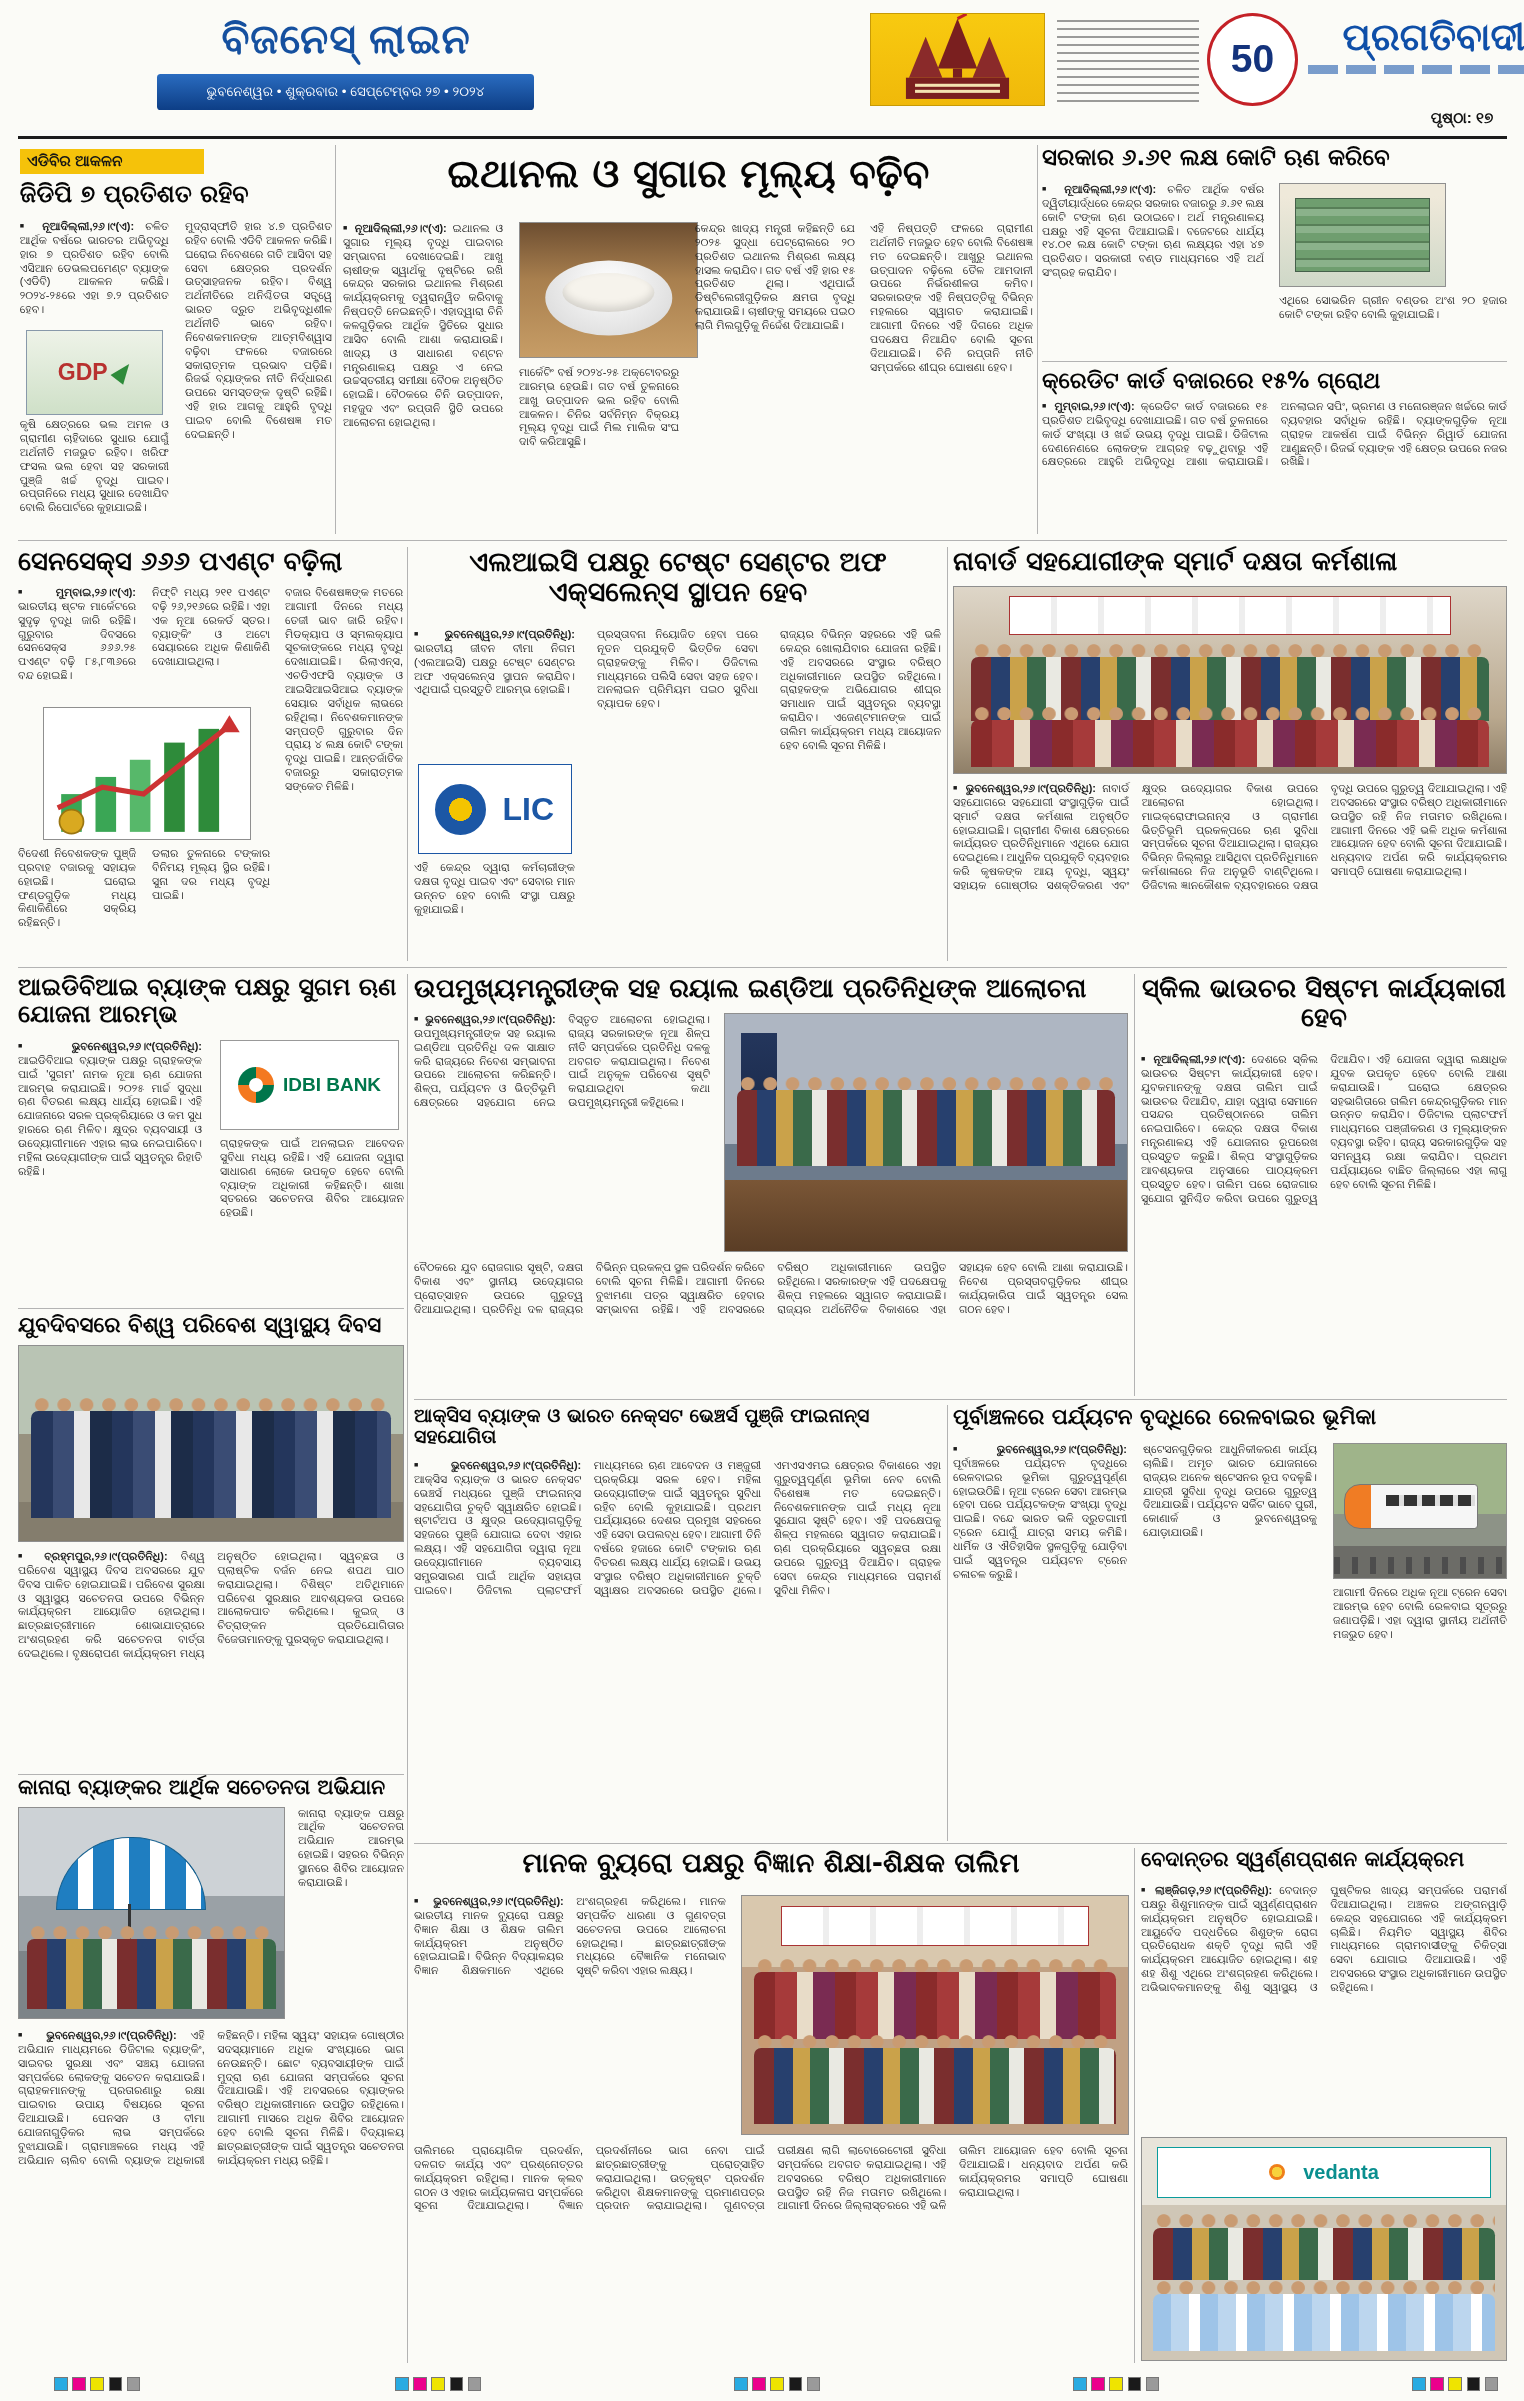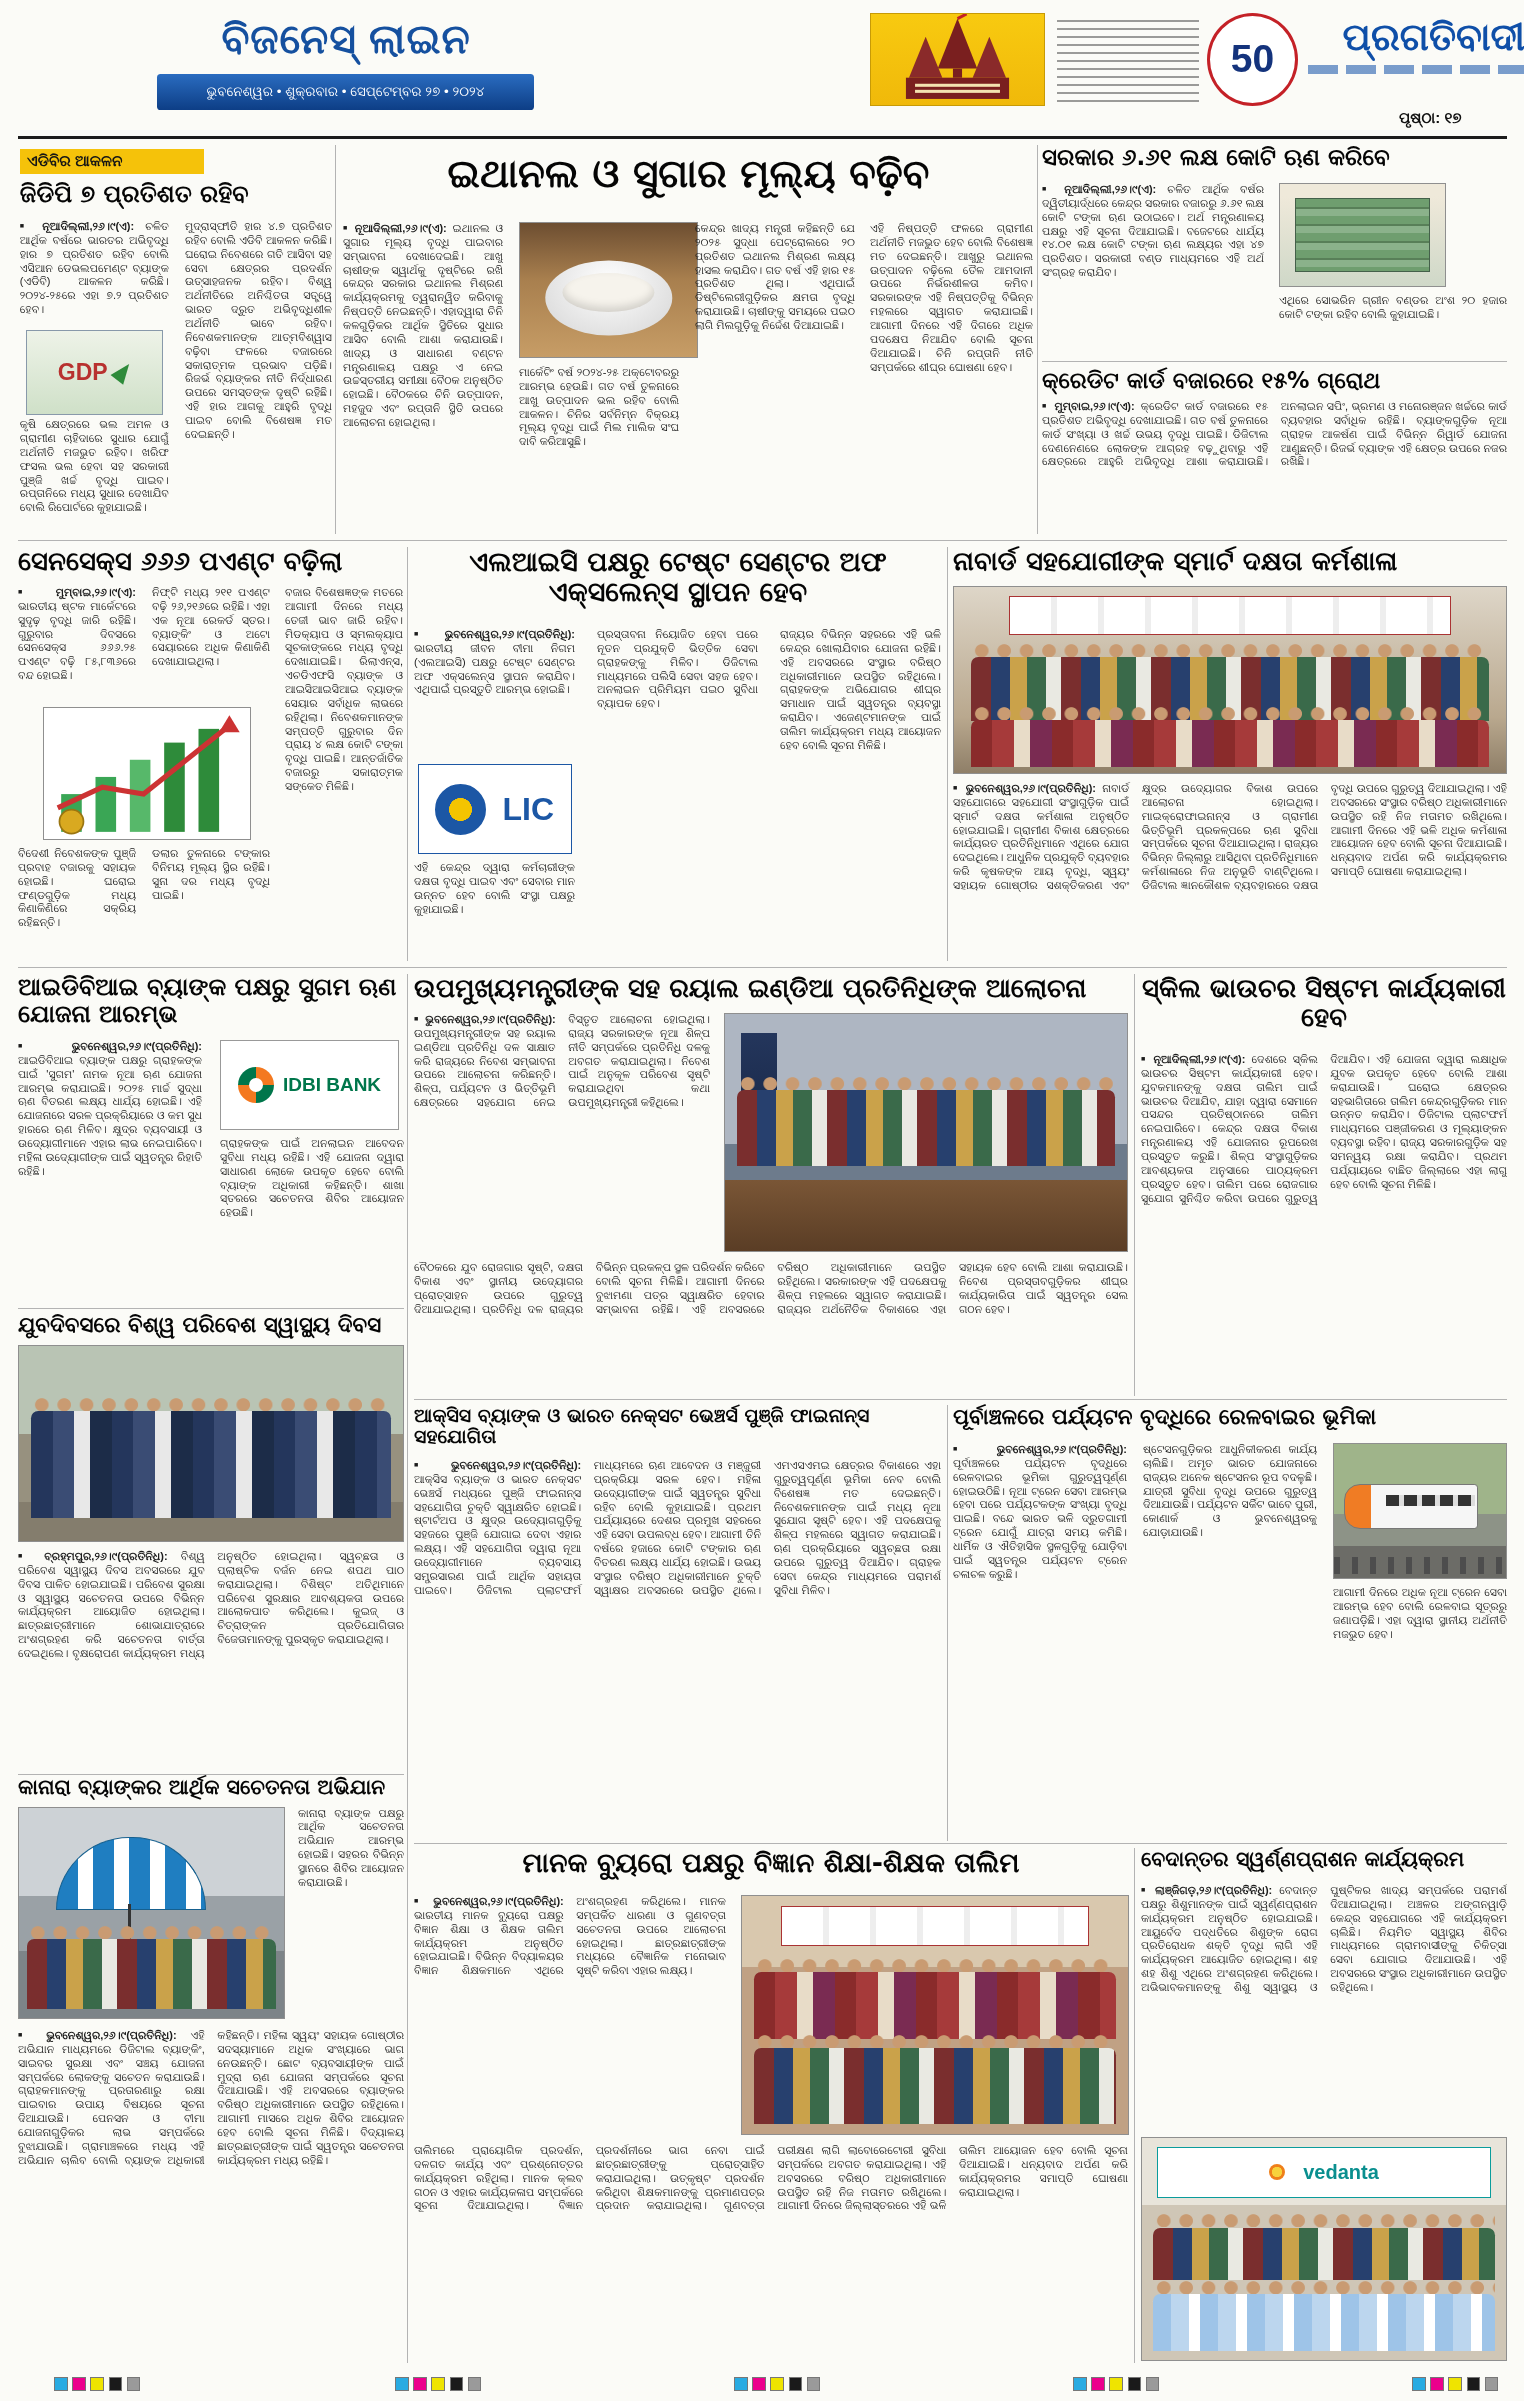--- a/index.html
+++ b/index.html
@@ -24,21 +24,21 @@
   
   .paper-title{font-size:41px;font-weight:bold;color:#15509f;letter-spacing:0.9px;text-align:center;}
   .date-bar{background:linear-gradient(180deg,#2a6cc0,#0d3e86);color:#fff;font-size:13.5px;text-align:center;
             padding:10px 9px;border-radius:3.6px;}
   .temple-ad{background:linear-gradient(180deg,#f8ca10,#f0b90a);border:0.9px solid #c79a06;}
   .info-lines{background:repeating-linear-gradient(180deg,#3a3a3a 0 1.8px,transparent 1.8px 8px);opacity:.5;}
   .badge50{border:3.6px solid #c42127;border-radius:50%;background:#fff;display:flex;align-items:center;justify-content:center;}
   .badge50 span{font-size:39px;font-weight:bold;color:#14337c;}
   .brand{font-size:38px;font-weight:bold;color:#0f4fa8;text-align:right;}
   .brand-sub{height:9px;margin-top:4.5px;background:repeating-linear-gradient(90deg,#0f4fa8 0 30.5px,transparent 30.5px 38px);opacity:.55;}
-  .page-no{font-size:15.2px;font-weight:bold;text-align:left;}
+  .page-no{font-size:15.2px;font-weight:bold;text-align:center;}
   
   .kick{display:flex;height:27px;overflow:hidden;}
   .kick-yellow{flex:0 0 170px;background:#f5c20a;color:#151515;font-weight:bold;font-size:15.2px;padding:3.6px 7.2px;}
   .kick-dark{flex:1;background:linear-gradient(90deg,#10222e,#3c5668);}
   
   .photo{position:relative;overflow:hidden;border:0.9px solid #8f8f8f;}
   .crowd{position:absolute;left:3%;right:3%;}
   .heads{height:14.4px;background:radial-gradient(circle at 10.8px 8px,#c99b72 6.3px,transparent 7.2px);
          background-size:22.4px 14.4px;background-repeat:repeat-x;}
   .bodies{height:calc(100% - 14.4px);border-radius:7.2px 7.2px 0 0;}

